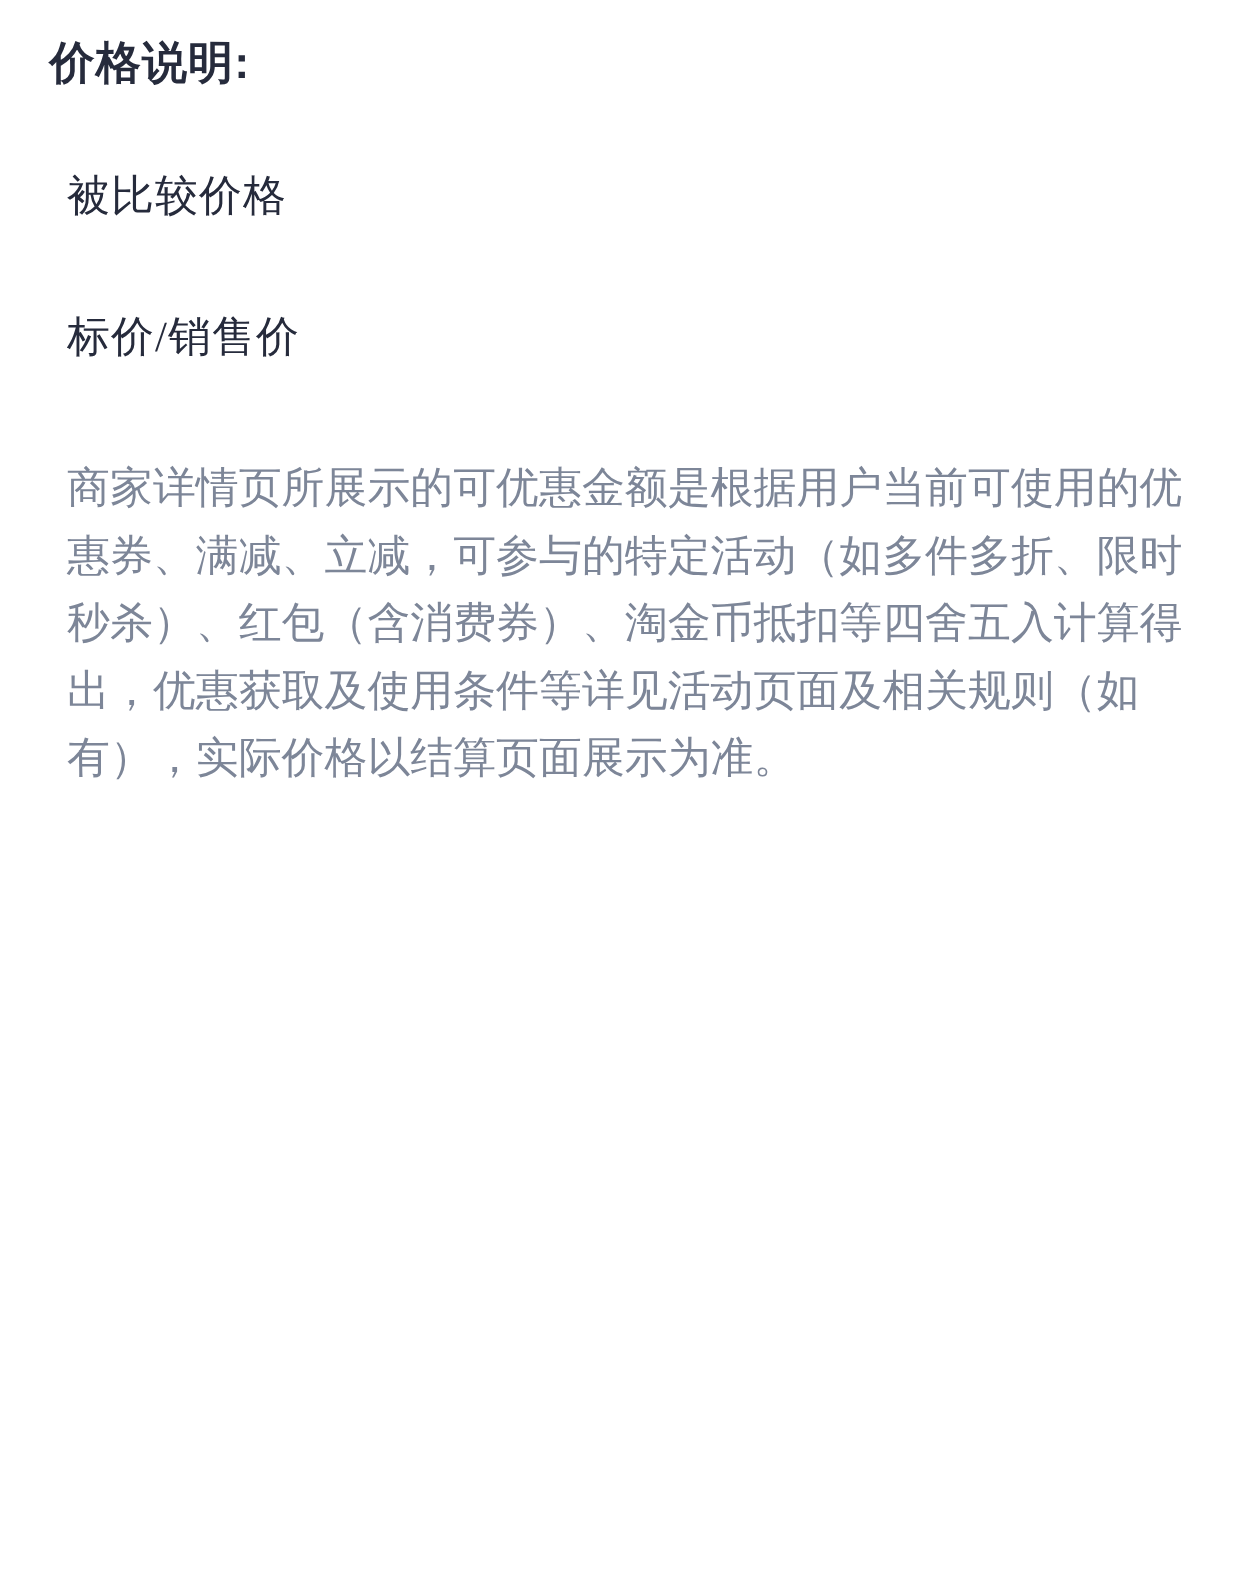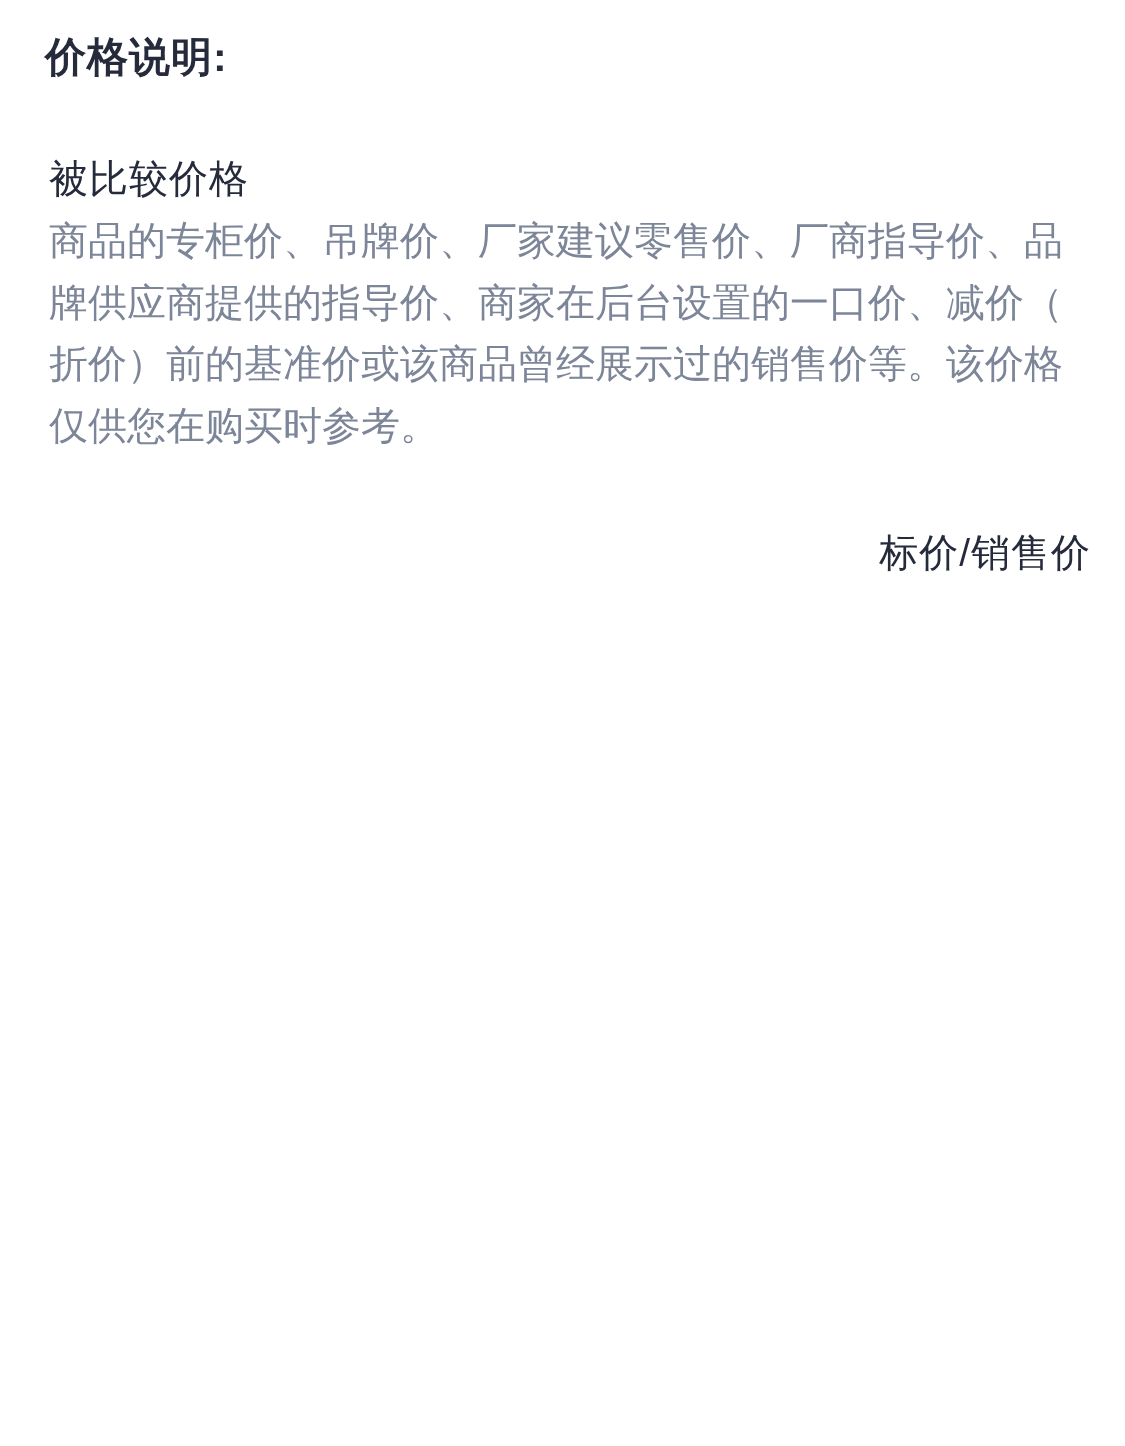--- a/index.html
+++ b/index.html
@@ -4,67 +4,70 @@
 <style>
   html, body {
     margin: 0;
     padding: 0;
     background: #ffffff;
   }
   .page {
     width: 1125px;
     min-height: 1446px;
     box-sizing: border-box;
-    padding: 26px 34px 40px 45px;
+    padding: 26px 18px 40px 45px;
     background: #ffffff;
     font-family: "Liberation Sans", sans-serif;
     overflow: hidden;
   }
   .title {
     font-size: 41px;
     font-weight: 600;
     color: #262b3c;
     line-height: 62px;
     margin: 0 0 60px 0;
     letter-spacing: 1px;
   }
   .section {
-    margin: 0 0 66px 4px;
+    margin: 0 0 66px 16px;
+    font-family: Liberation Serif, serif;
   }
   .section-heading {
     font-size: 39px;
     font-weight: 500;
     color: #262b3c;
     line-height: 62px;
     margin: 0;
     letter-spacing: 1px;
   }
   .para {
     font-size: 39px;
     font-weight: 400;
     color: #7d8698;
     line-height: 61.5px;
     margin: 0;
     letter-spacing: 0;
   }
-  .section-2 { margin-bottom: 75px; text-align: right; }
+  .section-2 { margin-bottom: 75px; }
   .section-3 { margin-bottom: 71px; }
   .section-4 { margin-bottom: 0; }
 </style>
 </head>
 <body>
 
 <div class="page">
 
   <h1 class="title">价格说明:</h1>
 
   <section class="section section-1">
     <h2 class="section-heading">被比较价格</h2>
-    <p class="para">商品的专柜价、吊牌价、厂家建议零售价、厂商指导价、品<br>牌供应商提供的指导价、商家在后台设置的一口价、减价（<br>折价）前的基准价或该商品曾经展示过的销售价等。该价格<br>仅供您在购买时参考。</p>
   </section>
 
   <section class="section section-2">
     <h2 class="section-heading">标价/销售价</h2>
   </section>
 
+  <section class="section section-3">
+    <p class="para">商家详情页所展示的可优惠金额是根据用户当前可使用的优<br>惠券、满减、立减，可参与的特定活动（如多件多折、限时<br>秒杀）、红包（含消费券）、淘金币抵扣等四舍五入计算得<br>出，优惠获取及使用条件等详见活动页面及相关规则（如<br>有），实际价格以结算页面展示为准。</p>
+  </section>
 
 
 </div>
 
 </body></html>

